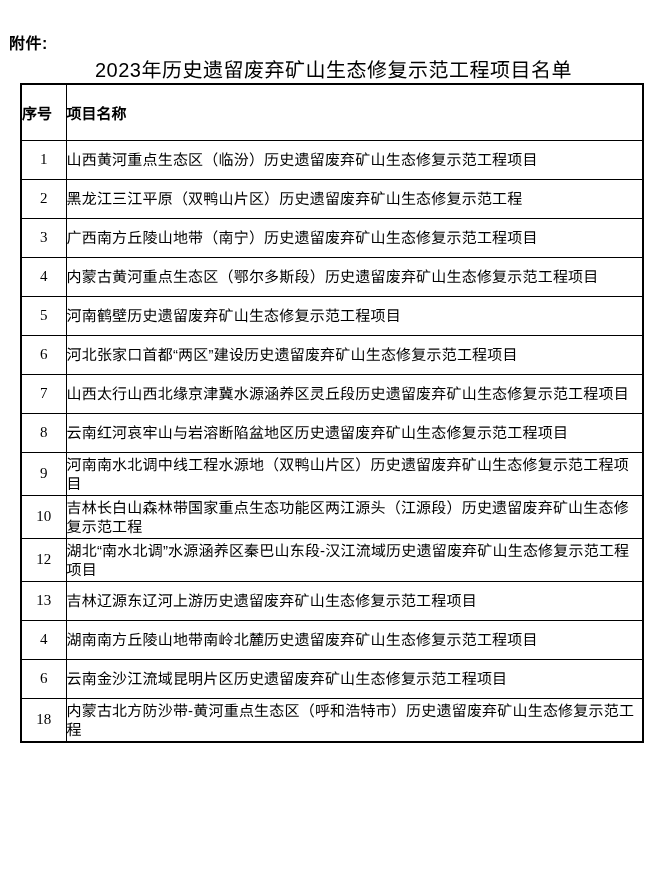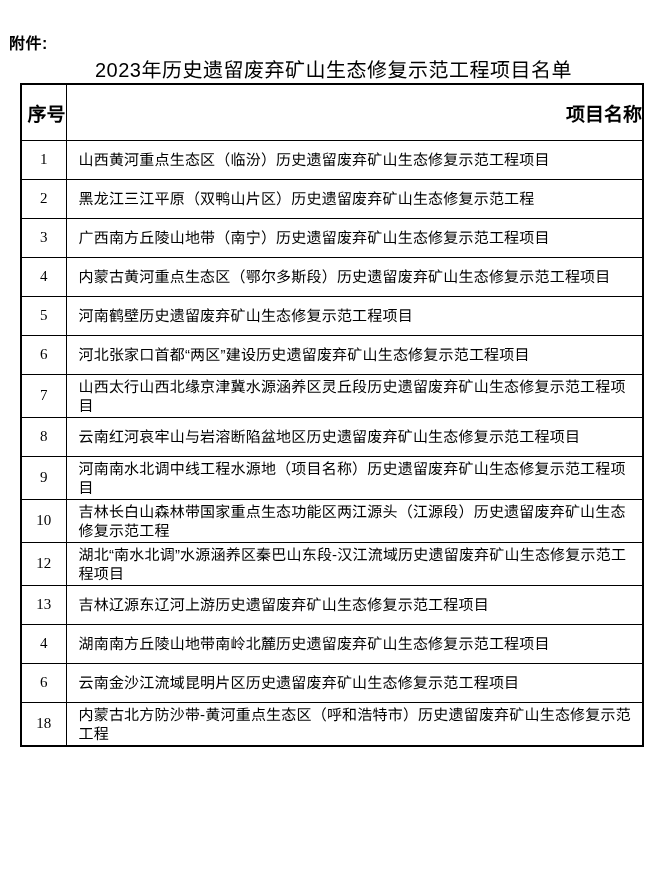--- a/index.html
+++ b/index.html
@@ -50,36 +50,36 @@
   table.list td{
     border:1px solid var(--border-color);
     color:var(--text-color);
     vertical-align:middle;
   }
   
   table.list{border:2px solid var(--border-color);}
   col.col-no{width:45px;}
   th.h-no, th.h-name{
     height:56px;
-    font-size:19px;
+    font-size:15px;
     font-weight:bold;
-    text-align:right;
+    text-align:left;
     font-family:"Liberation Sans", sans-serif;
   }
   td.no{
     height:39px;
     text-align:center;
     font-size:15px;
     font-family:"Liberation Serif", serif;
   }
   td.name{
     font-size:15px;
     line-height:19px;
     text-align:left;
-    padding:2px 3px 2px 12px;
+    padding:2px 3px 2px 0;
     font-family:"Liberation Sans", sans-serif;
     letter-spacing:0.2px;
   }
 </style>
 </head>
 <body>
 
 <div class="page">
 
   <div class="attachment-label">附件:</div>
@@ -125,21 +125,21 @@
         <tr>
           <td class="no">7</td>
           <td class="name">山西太行山西北缘京津冀水源涵养区灵丘段历史遗留废弃矿山生态修复示范工程项目</td>
         </tr>
         <tr>
           <td class="no">8</td>
           <td class="name">云南红河哀牢山与岩溶断陷盆地区历史遗留废弃矿山生态修复示范工程项目</td>
         </tr>
         <tr>
           <td class="no">9</td>
-          <td class="name">河南南水北调中线工程水源地（项目名称）历史遗留废弃矿山生态修复示范工程项目</td>
+          <td class="name">河南南水北调中线工程水源地（双鸭山片区）历史遗留废弃矿山生态修复示范工程项目</td>
         </tr>
         <tr>
           <td class="no">10</td>
           <td class="name">吉林长白山森林带国家重点生态功能区两江源头（江源段）历史遗留废弃矿山生态修复示范工程</td>
         </tr>
         <tr>
           <td class="no">12</td>
           <td class="name">湖北“南水北调”水源涵养区秦巴山东段-汉江流域历史遗留废弃矿山生态修复示范工程项目</td>
         </tr>
         <tr>

